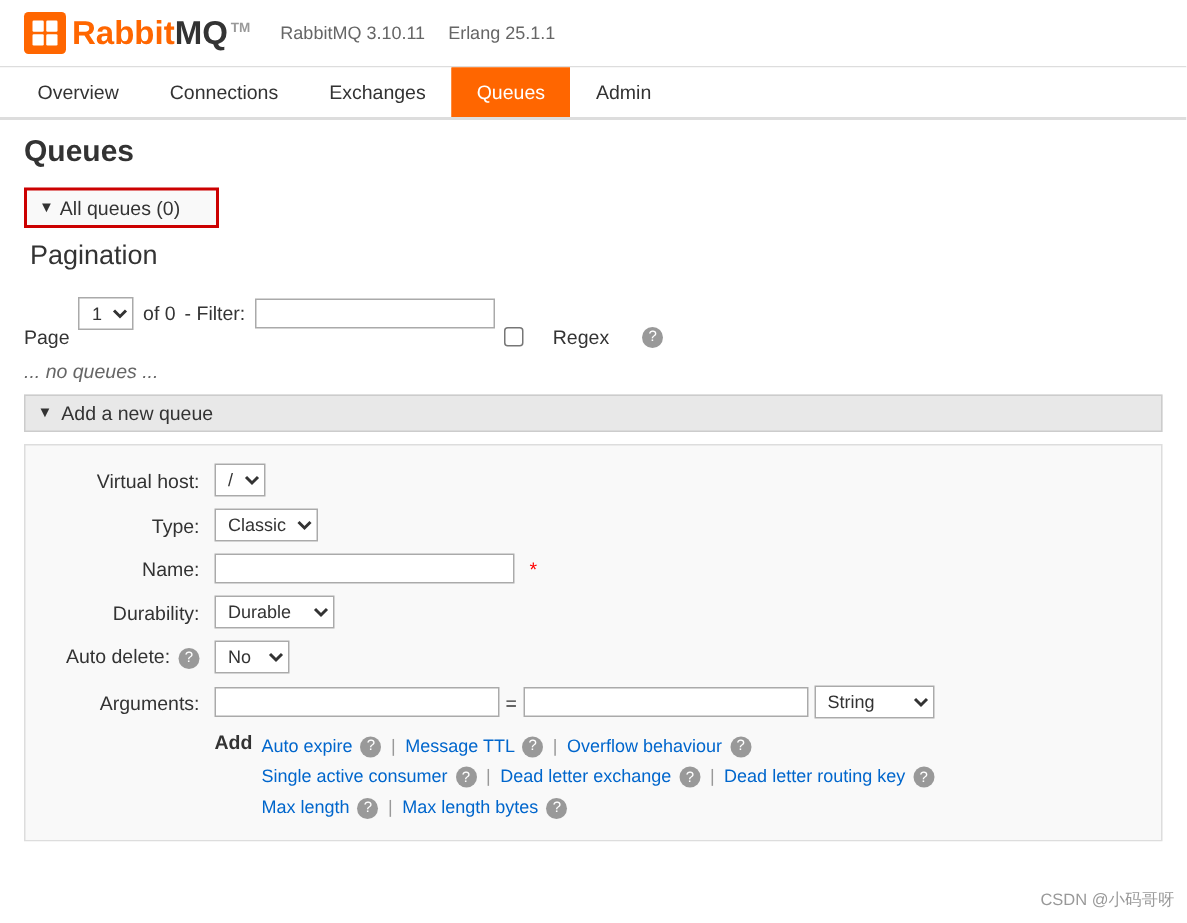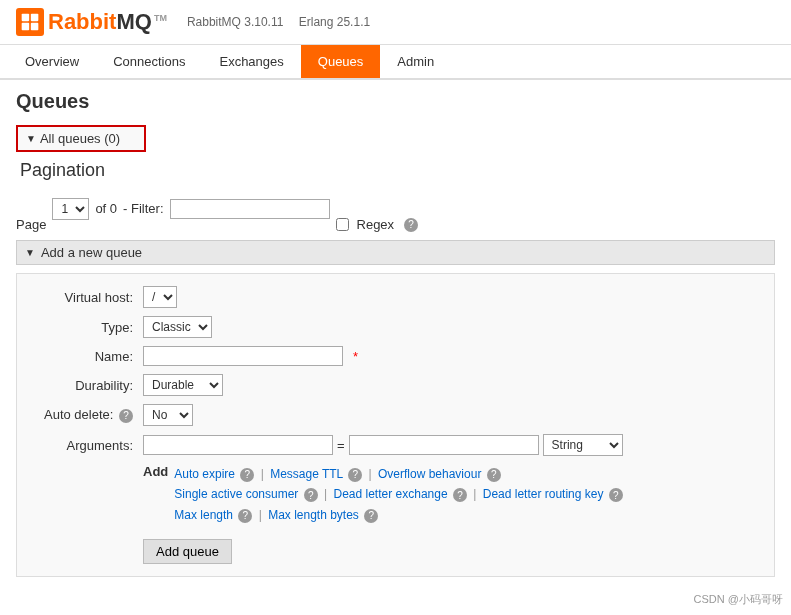--- a/index.html
+++ b/index.html
@@ -38,21 +38,21 @@
 
     select, input[type="text"] {
       font-size: 12px;
       padding: 2px 4px;
       border: 1px solid #aaa;
       background: #fff;
       color: #333;
     }
     select { cursor: pointer; }
 
-    .checkbox-label { display: flex; align-items: center; gap: 8px; font-size: 13px; }
+    .checkbox-label { display: flex; align-items: center; gap: 20px; font-size: 13px; }
 
     .no-queues { color: #666; font-style: italic; margin: 8px 0; font-size: 13px; }
 
     
     .add-queue-header { display: flex; align-items: center; background: #e8e8e8; padding: 4px 8px; margin: 8px 0; cursor: pointer; border: 1px solid #ccc; }
     .add-queue-header .arrow { margin-right: 6px; font-size: 10px; }
 
     .form-section { background: #f9f9f9; border: 1px solid #ddd; padding: 12px 16px; }
     .form-row { display: flex; align-items: center; margin-bottom: 8px; }
     .form-label { width: 110px; text-align: right; padding-right: 10px; font-size: 13px; color: #333; }
@@ -125,20 +125,21 @@
     <span>of 0</span>
     <span>- Filter:</span>
     <input type="text" style="width: 160px;">
     <label class="checkbox-label">
       <input type="checkbox" style="">
       <span>Regex</span>
       <span class="help-icon">?</span>
     </label>
   </div>
 
+  <div class="no-queues">... no queues ...</div>
 
   <div class="add-queue-header">
     <span class="arrow">▼</span>
     <span>Add a new queue</span>
   </div>
 
   <div class="form-section">
 
     <div class="form-row">
       <div class="form-label">Virtual host:</div>
@@ -232,20 +233,17 @@
           <a>Max length</a>
           <span class="help-icon">?</span>
           <span class="pipe">|</span>
           <a>Max length bytes</a>
           <span class="help-icon">?</span>
         </span>
         <br>
       </div>
     </div>
 
-    <div style="margin-left: 110px; margin-top: 6px;">
-      <button class="add-btn">Add queue</button>
-    </div>
 
   </div>
 </div>
 
 <div class="watermark">CSDN @小码哥呀</div>
 
 </body></html>

